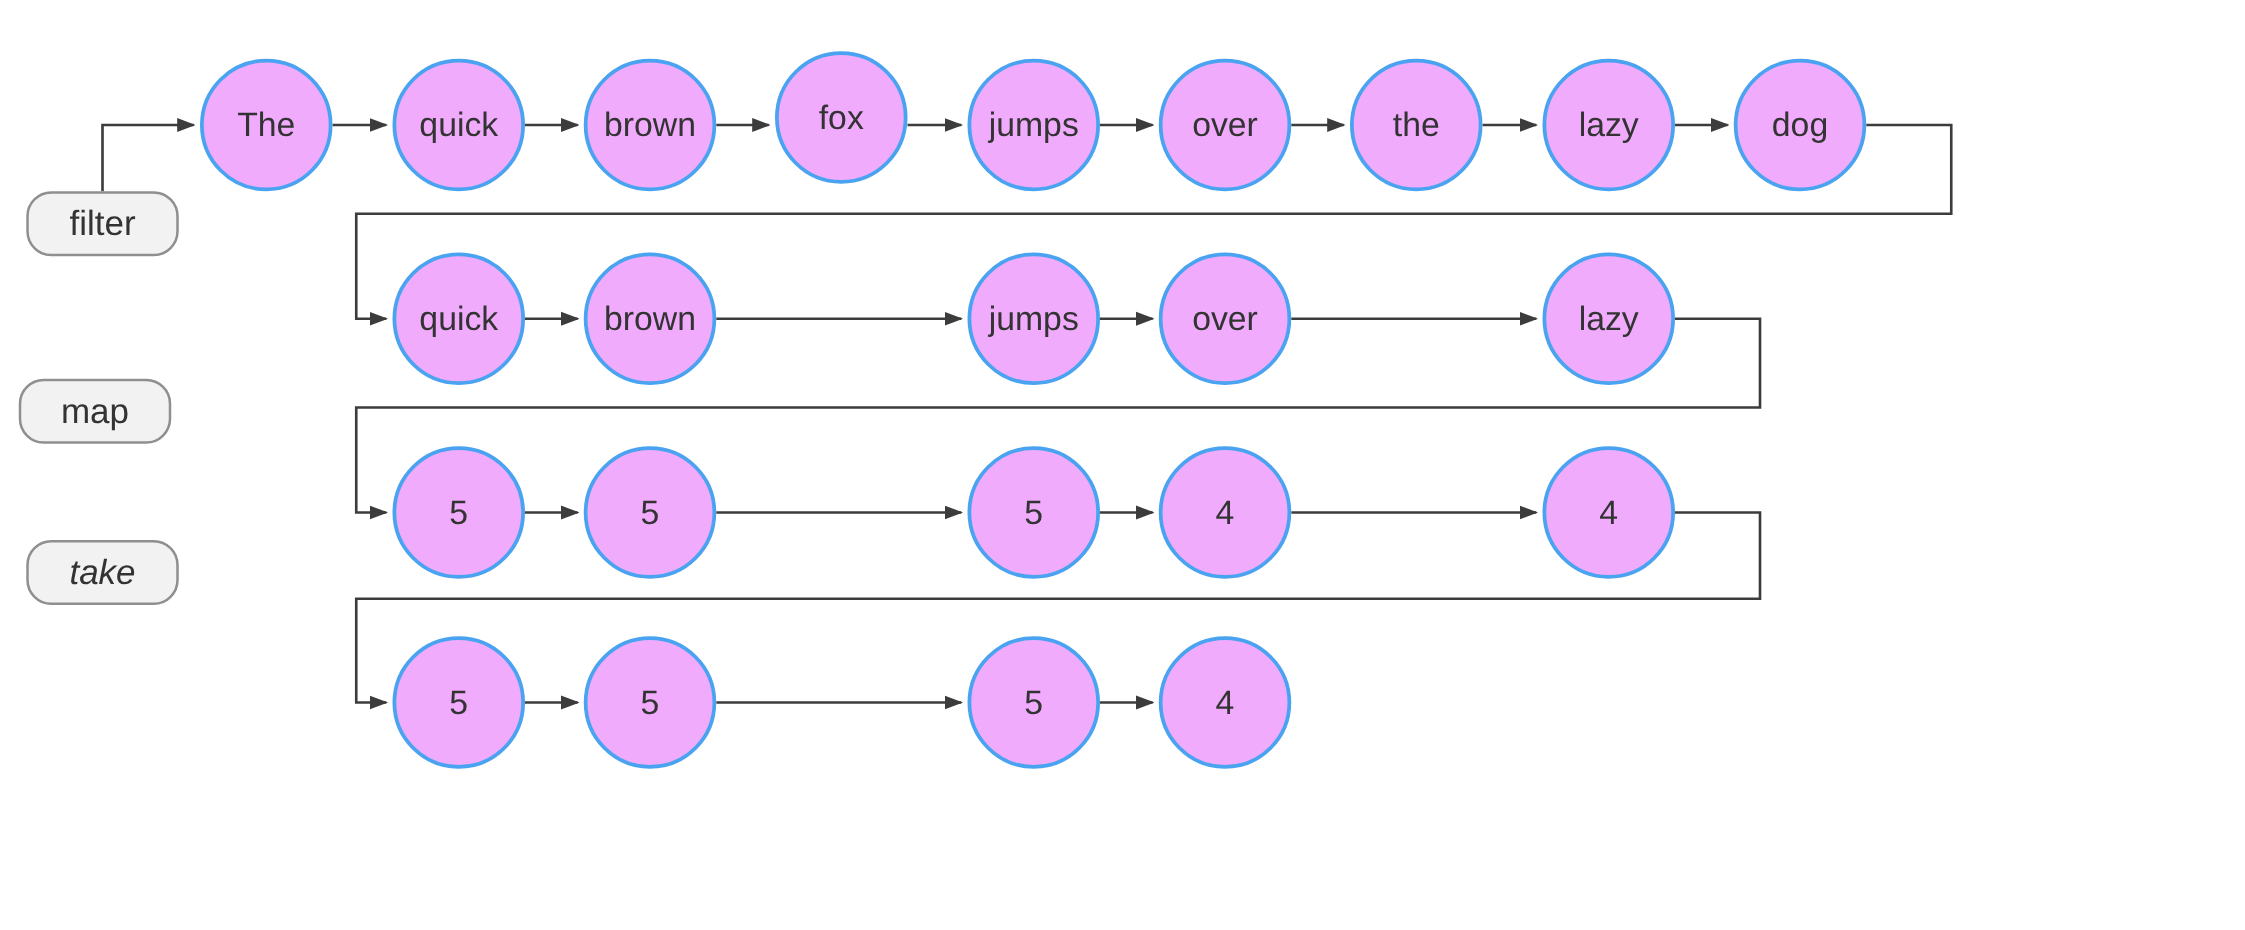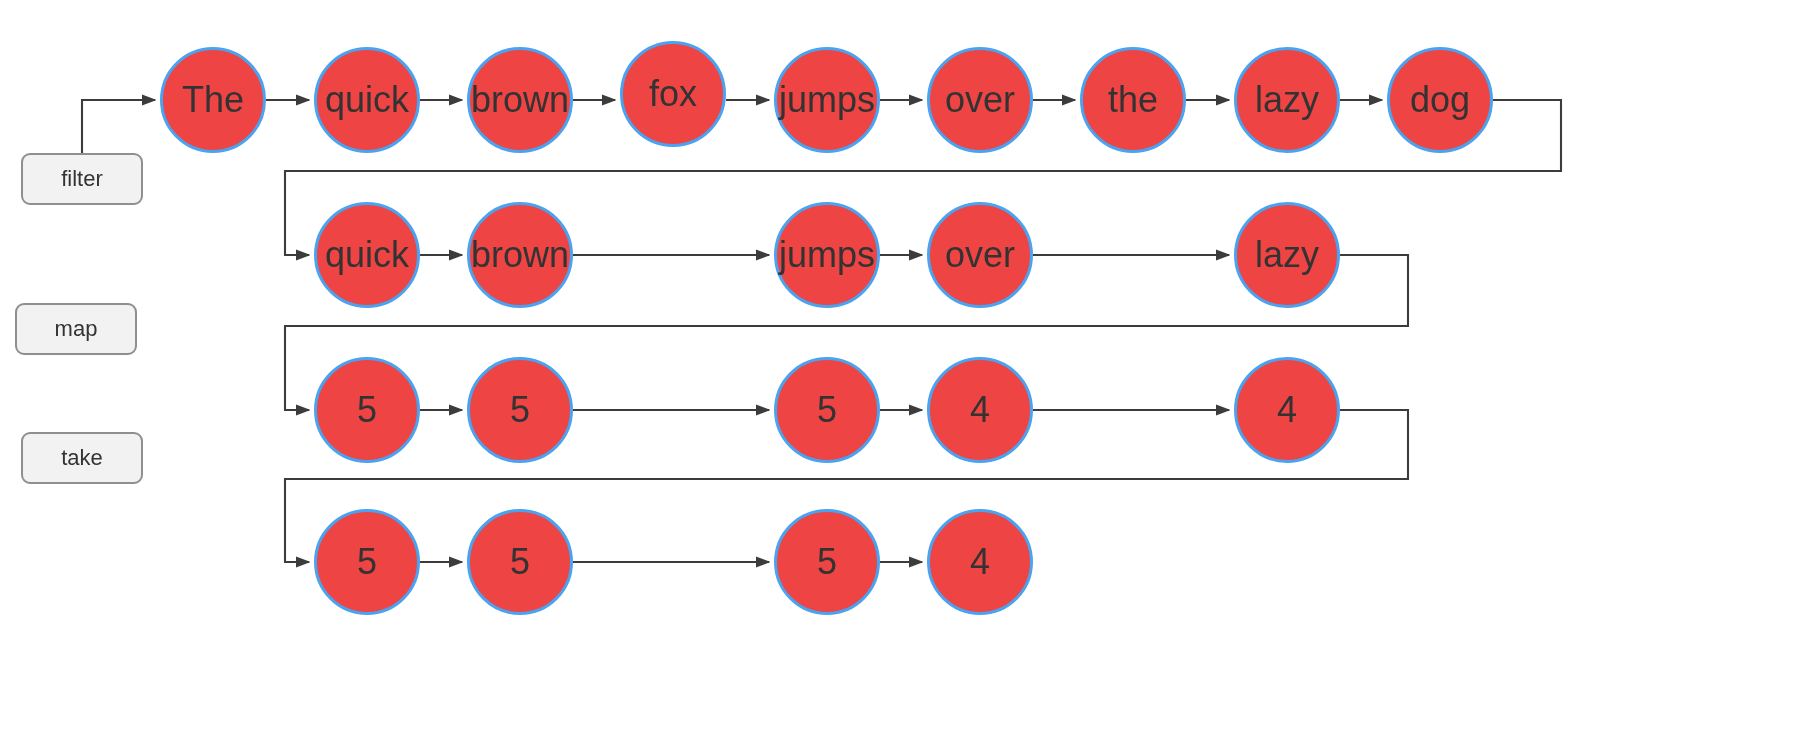--- a/index.html
+++ b/index.html
@@ -20,43 +20,43 @@
     left: 0; top: 0;
     width: 1796px;
     height: 744px;
     pointer-events: none;
   }
   .node {
     position: absolute;
     width: 106px;
     height: 106px;
     border-radius: 50%;
-    background: #ef4444;
+    background: #f0abfc;
     border: 3.5px solid #4aa3f0;
     box-sizing: border-box;
     display: flex;
     align-items: center;
     justify-content: center;
-    font-size: 36px;
+    font-size: 27px;
     color: #333333;
     z-index: 3;
     transform: translate(-50%, -50%);
   }
   .op-label {
     position: absolute;
     height: 52px;
     min-width: 122px;
-    border-radius: 9px;
+    border-radius: 20px;
     background: #f2f2f2;
     border: 2.5px solid #8f8f8f;
     box-sizing: border-box;
     display: flex;
     align-items: center;
     justify-content: center;
-    font-size: 22px;
+    font-size: 28px;
     color: #333333;
     z-index: 4;
     transform: translate(-50%, -50%);
   }
 </style>
 </head>
 <body>
 
 <div id="stage">
 
@@ -93,21 +93,21 @@
       </g>
   </svg>
 
   <div id="operators">
       <div class="op-label" style="left: 82px; top: 179px;">
         <span>filter</span>
       </div>
       <div class="op-label" style="left: 76px; top: 329px;">
         <span>map</span>
       </div>
-      <div class="op-label" style="left: 82px; top: 458px;">
+      <div class="op-label" style="left: 82px; top: 458px; font-style: italic;">
         <span>take</span>
       </div>
     </div>
   <div id="nodes">
       <div class="node" style="left: 213px; top: 100px;">
         <span>The</span>
       </div>
       <div class="node" style="left: 367px; top: 100px;">
         <span>quick</span>
       </div>

